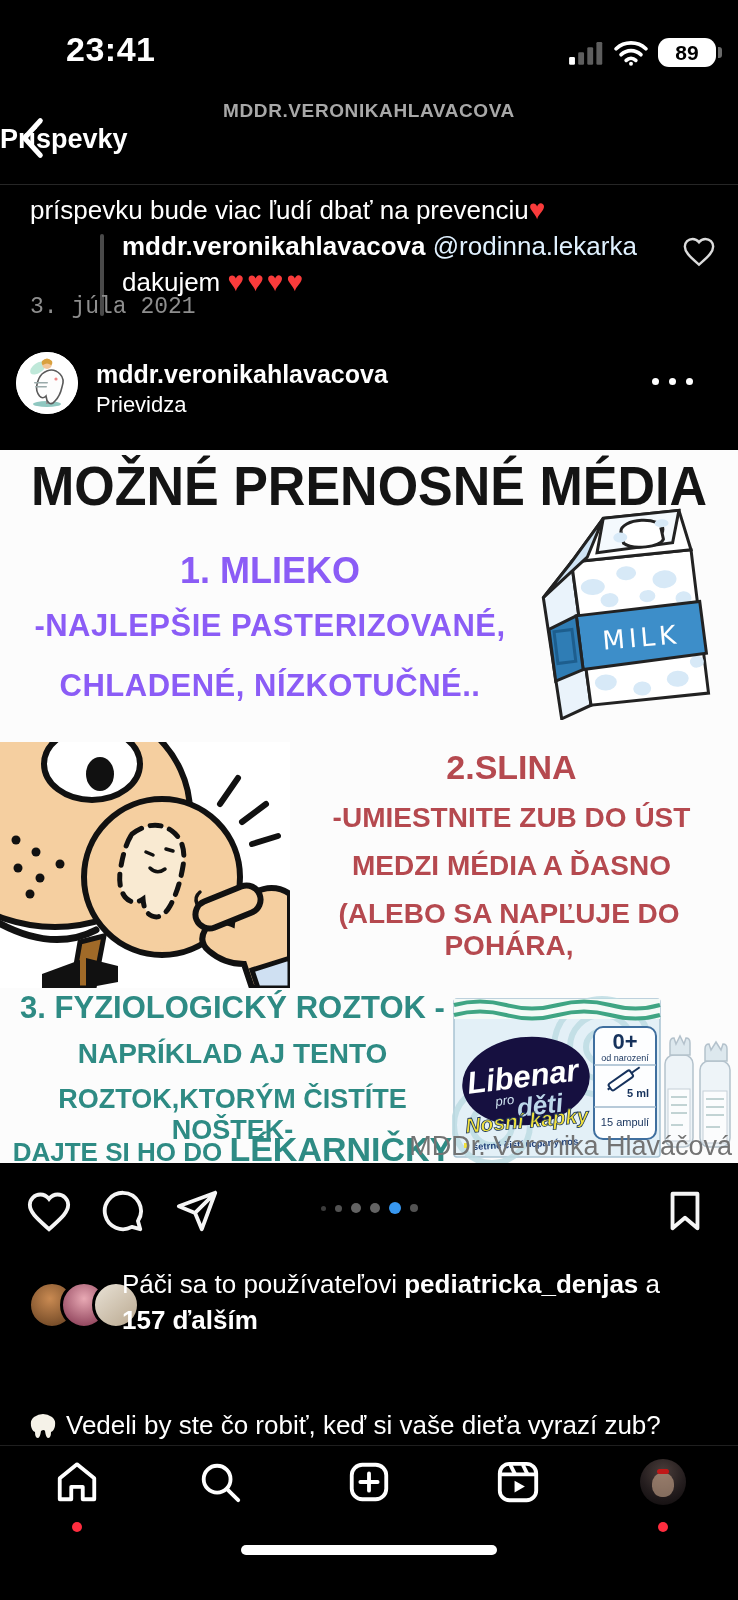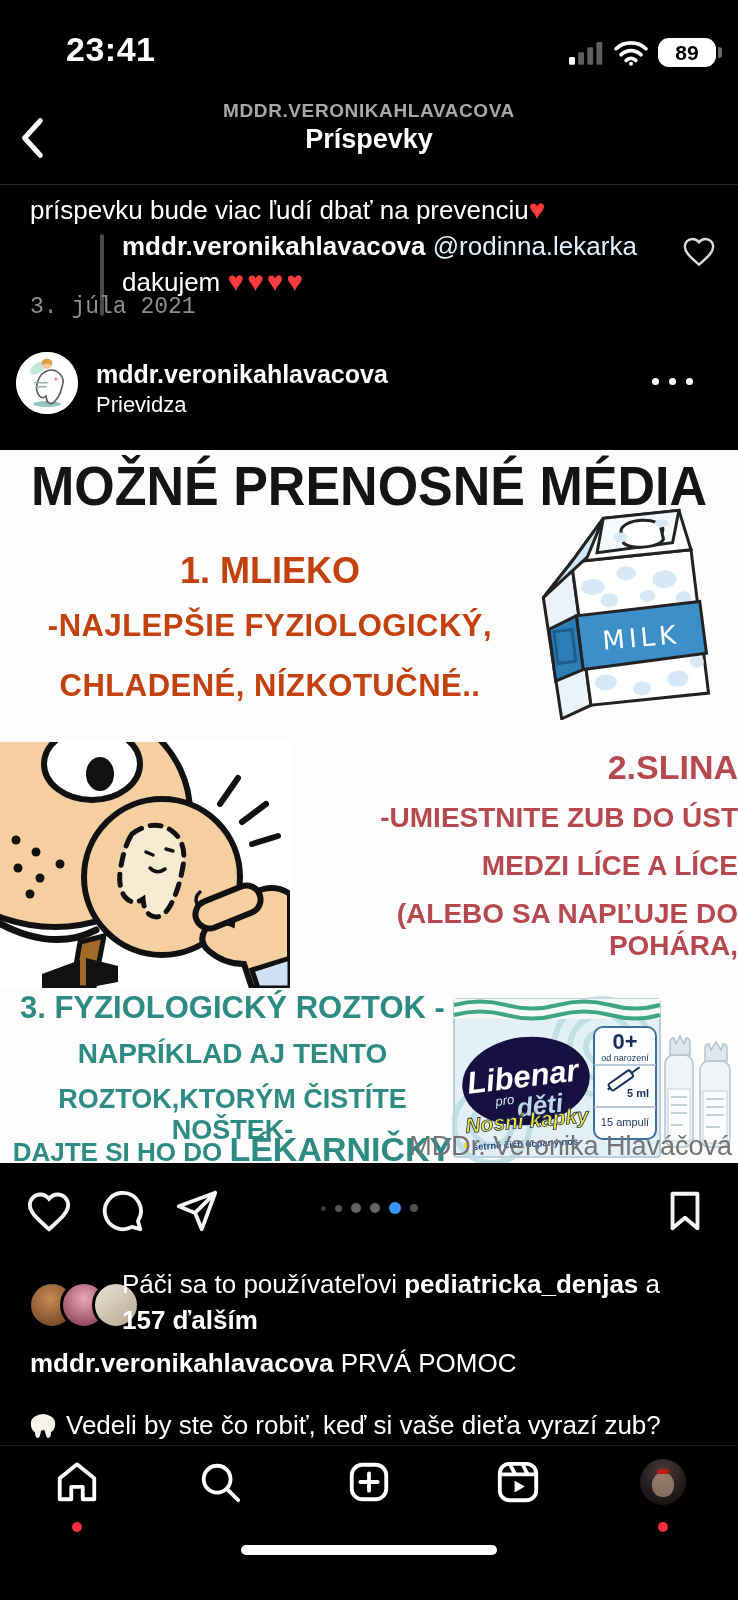--- a/index.html
+++ b/index.html
@@ -10,21 +10,21 @@
   
   #status-time{left:66px;top:30px;font-size:34px;font-weight:700;letter-spacing:.5px;}
   #status-icons{right:22px;top:38px;display:flex;align-items:center;gap:10px;}
   .battery{position:relative;width:58px;height:29px;background:#fff;border-radius:11px;
            display:flex;align-items:center;justify-content:center;color:#000;font-weight:700;font-size:21px;}
   .battery:after{content:"";position:absolute;right:-6px;top:9px;width:4px;height:11px;background:#6a6a6a;
                  border-radius:0 3px 3px 0;}
 
   
   #hdr-account{left:0;right:0;top:100px;text-align:center;color:#a8a8a8;font-size:19px;font-weight:600;letter-spacing:.6px;}
-  #hdr-title{left:0;right:0;top:124px;text-align:center;color:#fff;font-size:27px;font-weight:700;}
+  #hdr-title{left:0;right:0;top:124px;text-align:left;color:#fff;font-size:27px;font-weight:700;}
   #back-btn{left:14px;top:116px;width:40px;height:44px;}
 
   
   #comment-sep{left:0;top:184px;width:738px;height:1px;background:#262626;}
   #comment-line{left:30px;top:194px;width:660px;font-size:26px;}
   #reply-bar{left:100px;top:234px;width:4px;height:82px;background:#4a4a4a;border-radius:2px;}
   #reply-text{left:122px;top:228px;width:540px;font-size:26px;line-height:36px;}
   .mention{color:#e0f1ff;}
   .heart{color:#f93b3b;font-size:28px;letter-spacing:3px;}
   #comment-heart{left:682px;top:234px;width:34px;height:34px;}
@@ -34,27 +34,27 @@
   #post-avatar{left:16px;top:352px;width:62px;height:62px;border-radius:50%;background:#fff;overflow:hidden;}
   #post-username{left:96px;top:360px;font-size:25px;font-weight:700;}
   #post-location{left:96px;top:392px;font-size:22px;}
   #post-more{left:652px;top:378px;display:flex;gap:10px;}
   #post-more i{width:7px;height:7px;border-radius:50%;background:#fff;}
 
   
   #post-image{left:0;top:450px;width:738px;height:713px;background:#fcfcfc;color:#141414;overflow:hidden;}
   #img-title{left:0;top:6px;width:738px;text-align:center;font-size:52px;font-weight:700;
              transform:scaleY(1.07);letter-spacing:0;}
-  .milk-txt{color:#c2410c;font-weight:700;text-align:center;}
+  .milk-txt{color:#8b5cf6;font-weight:700;text-align:center;}
   #milk-h{left:0;top:100px;width:540px;font-size:36px;}
   #milk-l1{left:0;top:158px;width:540px;font-size:31px;letter-spacing:.5px;}
   #milk-l2{left:0;top:218px;width:540px;font-size:31px;letter-spacing:.5px;}
   #milk-carton{left:498px;top:48px;width:228px;height:222px;}
   #cartoon{left:0;top:292px;width:290px;height:246px;}
-  .sal-txt{color:#b5494f;font-weight:700;text-align:right;}
+  .sal-txt{color:#b5494f;font-weight:700;text-align:center;}
   #sal-h{left:285px;top:298px;width:453px;font-size:34px;}
   #sal-l1{left:285px;top:352px;width:453px;font-size:28px;}
   #sal-l2{left:285px;top:400px;width:453px;font-size:28px;}
   #sal-l3{left:280px;top:448px;width:458px;font-size:28px;}
   #sal-l4{left:285px;top:496px;width:453px;font-size:28px;}
   .tea-txt{color:#2e8b84;font-weight:700;text-align:center;}
   #tea-h{left:5px;top:540px;width:455px;font-size:31px;}
   #tea-l1{left:5px;top:588px;width:455px;font-size:28px;}
   #tea-l2{left:0px;top:634px;width:465px;font-size:27px;}
   #tea-l3{left:5px;top:680px;width:455px;font-size:26px;}
@@ -168,21 +168,21 @@
   <div class="abs" id="post-more">
       <i></i>
       <i></i>
       <i></i>
     </div>
 
   <div class="abs" id="post-image">
     <div class="abs" id="img-title">MOŽNÉ PRENOSNÉ MÉDIA</div>
 
     <div class="abs milk-txt" id="milk-h">1. MLIEKO</div>
-    <div class="abs milk-txt" id="milk-l1">-NAJLEPŠIE FYZIOLOGICKÝ,</div>
+    <div class="abs milk-txt" id="milk-l1">-NAJLEPŠIE PASTERIZOVANÉ,</div>
     <div class="abs milk-txt" id="milk-l2">CHLADENÉ, NÍZKOTUČNÉ..</div>
 
     <svg class="abs" id="milk-carton" viewBox="0 0 228 222">
       <g transform="rotate(-3 114 111)">
         <polygon points="46,96 76,62 88,206 58,218" fill="#eaf3fb" stroke="#222" stroke-width="3"></polygon>
         <polygon points="76,62 196,56 206,200 88,206" fill="#ffffff" stroke="#222" stroke-width="3"></polygon>
         <polygon points="76,62 110,20 186,16 196,56" fill="#ffffff" stroke="#222" stroke-width="3"></polygon>
         <polygon points="110,20 186,16 178,48 102,54" fill="#f4f9fd" stroke="#222" stroke-width="3"></polygon>
         <polygon points="46,96 76,62 110,20 92,58" fill="#cfe4f5" stroke="#222" stroke-width="3"></polygon>
         <ellipse cx="148" cy="34" rx="21" ry="10" fill="#fff" stroke="#222" stroke-width="3"></ellipse>
@@ -232,21 +232,21 @@
       </g>
       <path d="M200 150 q-6 5 -3 12" fill="none" stroke="#111" stroke-width="3.5" stroke-linecap="round"></path>
       <polygon points="252,228 290,216 290,246 258,246" fill="#cfe0f2" stroke="#111" stroke-width="5"></polygon>
       <polygon points="80,200 104,194 94,246 72,246" fill="#a06a28" stroke="#111" stroke-width="5"></polygon>
       <polygon points="42,232 80,218 80,246 42,246" fill="#111"></polygon>
       <polygon points="118,224 86,216 86,246 118,240" fill="#111"></polygon>
     </svg>
 
     <div class="abs sal-txt" id="sal-h">2.SLINA</div>
     <div class="abs sal-txt" id="sal-l1">-UMIESTNITE ZUB DO ÚST</div>
-    <div class="abs sal-txt" id="sal-l2">MEDZI LÍCE A LÍCE</div>
+    <div class="abs sal-txt" id="sal-l2">MEDZI MÉDIA A ĎASNO</div>
     <div class="abs sal-txt" id="sal-l3">(ALEBO SA NAPĽUJE  DO POHÁRA,</div>
 
     <div class="abs tea-txt" id="tea-h">3. FYZIOLOGICKÝ ROZTOK -</div>
     <div class="abs tea-txt" id="tea-l1">NAPRÍKLAD AJ TENTO</div>
     <div class="abs tea-txt" id="tea-l2">ROZTOK,KTORÝM ČISTÍTE NOŠTEK-</div>
     <div class="abs tea-txt" id="tea-l3"><span>DAJTE SI HO DO </span><span class="big">LÉKARNIČKY</span></div>
 
     <svg class="abs" id="product" viewBox="0 0 286 178">
       <rect x="2" y="14" width="206" height="158" rx="3" fill="#e3f0f7" stroke="#a8c2d2" stroke-width="1.5"></rect>
       <g stroke="#bcdbe2" stroke-width="6" fill="none" opacity="0.8">
@@ -332,21 +332,20 @@
     </svg>
   </div>
 
   <div class="abs" id="like-avatars">
     <div class="mini-av" id="av1"></div>
     <div class="mini-av" id="av2"></div>
     <div class="mini-av" id="av3"></div>
   </div>
   <div class="abs" id="likes-text"><span>Páči sa to používateľovi </span><span class="bold">pediatricka_denjas</span><span> a </span><span class="bold">157 ďalším</span></div>
 
-  <div class="abs" id="caption-row"><span class="bold">mddr.veronikahlavacova</span><span> PRVÁ POMOC</span></div>
   <div class="abs" id="preview-row"><span class="tooth-glyph"><svg width="30" height="30" viewBox="0 0 30 30">
           <path d="M6 6 q9 -6 18 0 q4 3 3 9 q-1 5 -4 6 q0 6 -3 6 q-2 0 -3 -7 q-1 -2 -4 0 q-1 7 -3 7 q-3 0 -3 -6 q-3 -1 -4 -6 q-1 -6 3 -9z" fill="#f5f2e8"></path>
         </svg></span><span>Vedeli by ste čo robiť, keď si vaše dieťa vyrazí zub?</span></div>
 
   <div class="abs" id="bottom-nav">
     <div class="nav-icon" style="left:54px">
       <svg width="46" height="46" viewBox="0 0 24 24">
         <path d="M3 10 L12 2.8 L21 10 V21 H15 V14.5 H9 V21 H3 Z" fill="none" stroke="#fff" stroke-width="2" stroke-linejoin="round"></path>
       </svg>
     </div>

